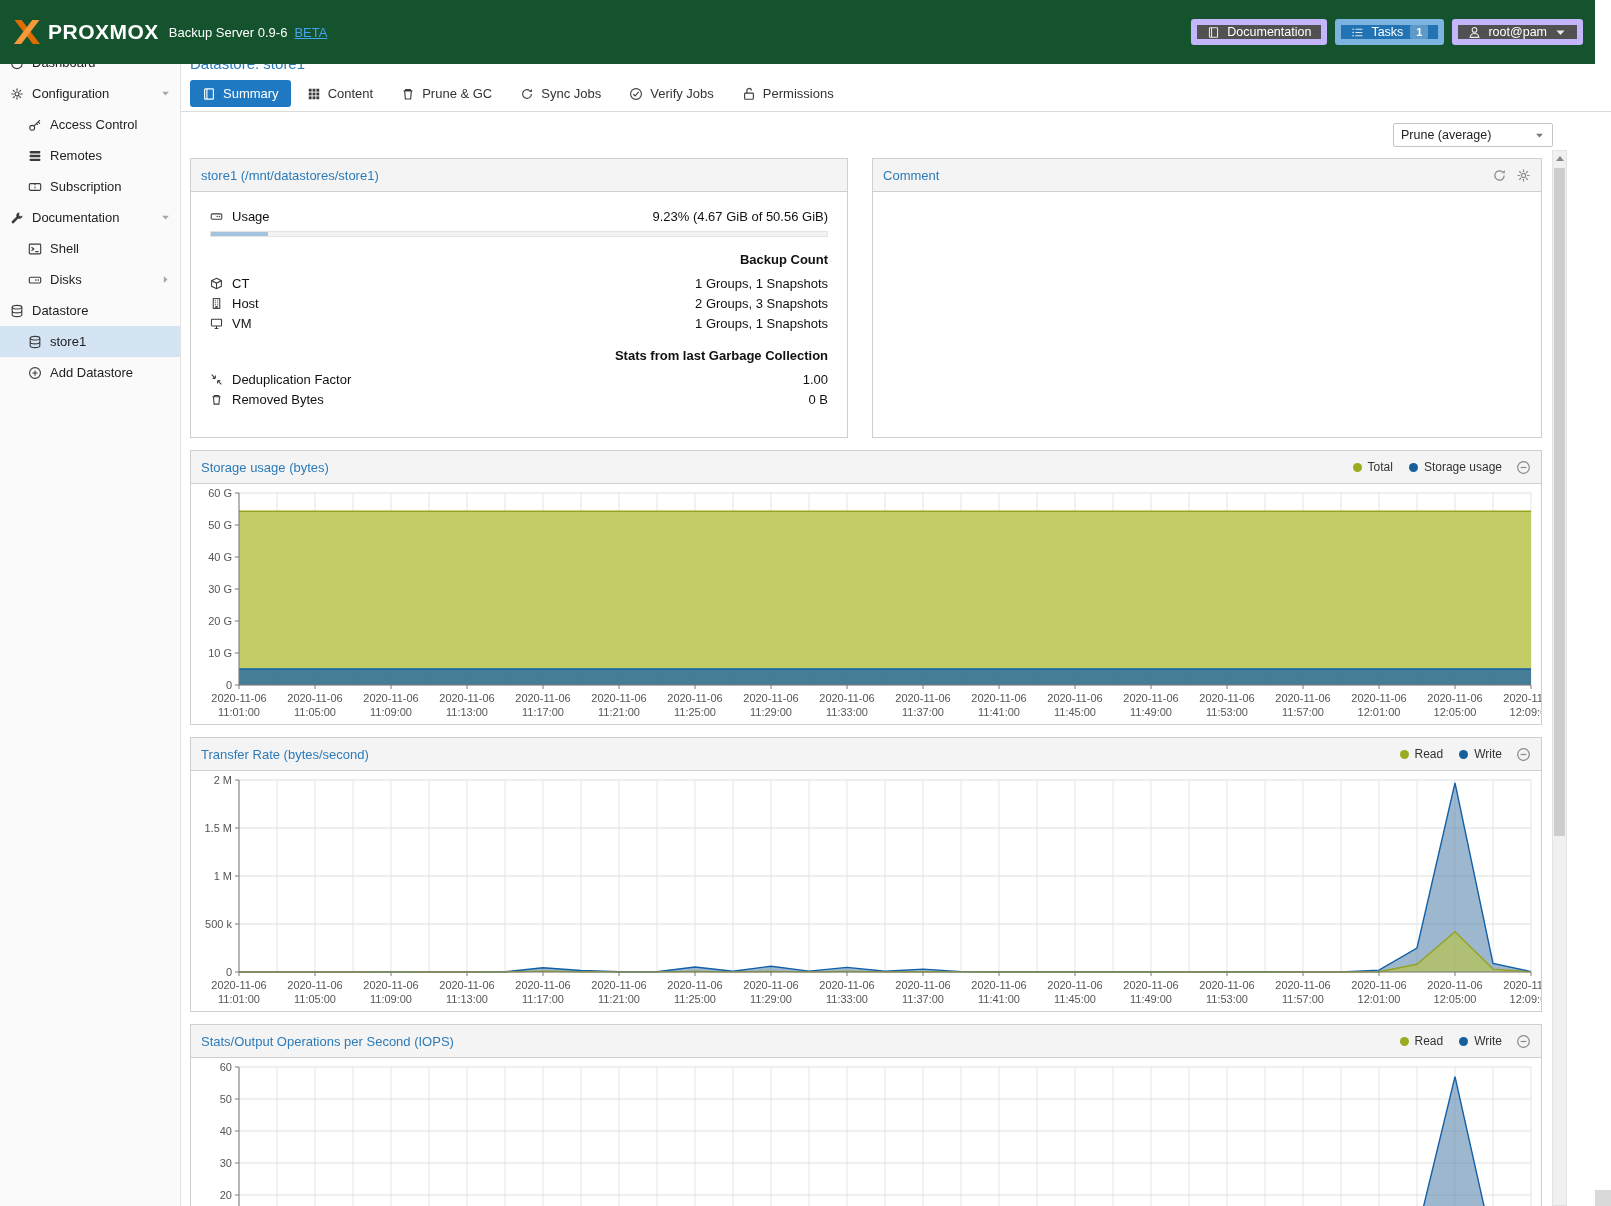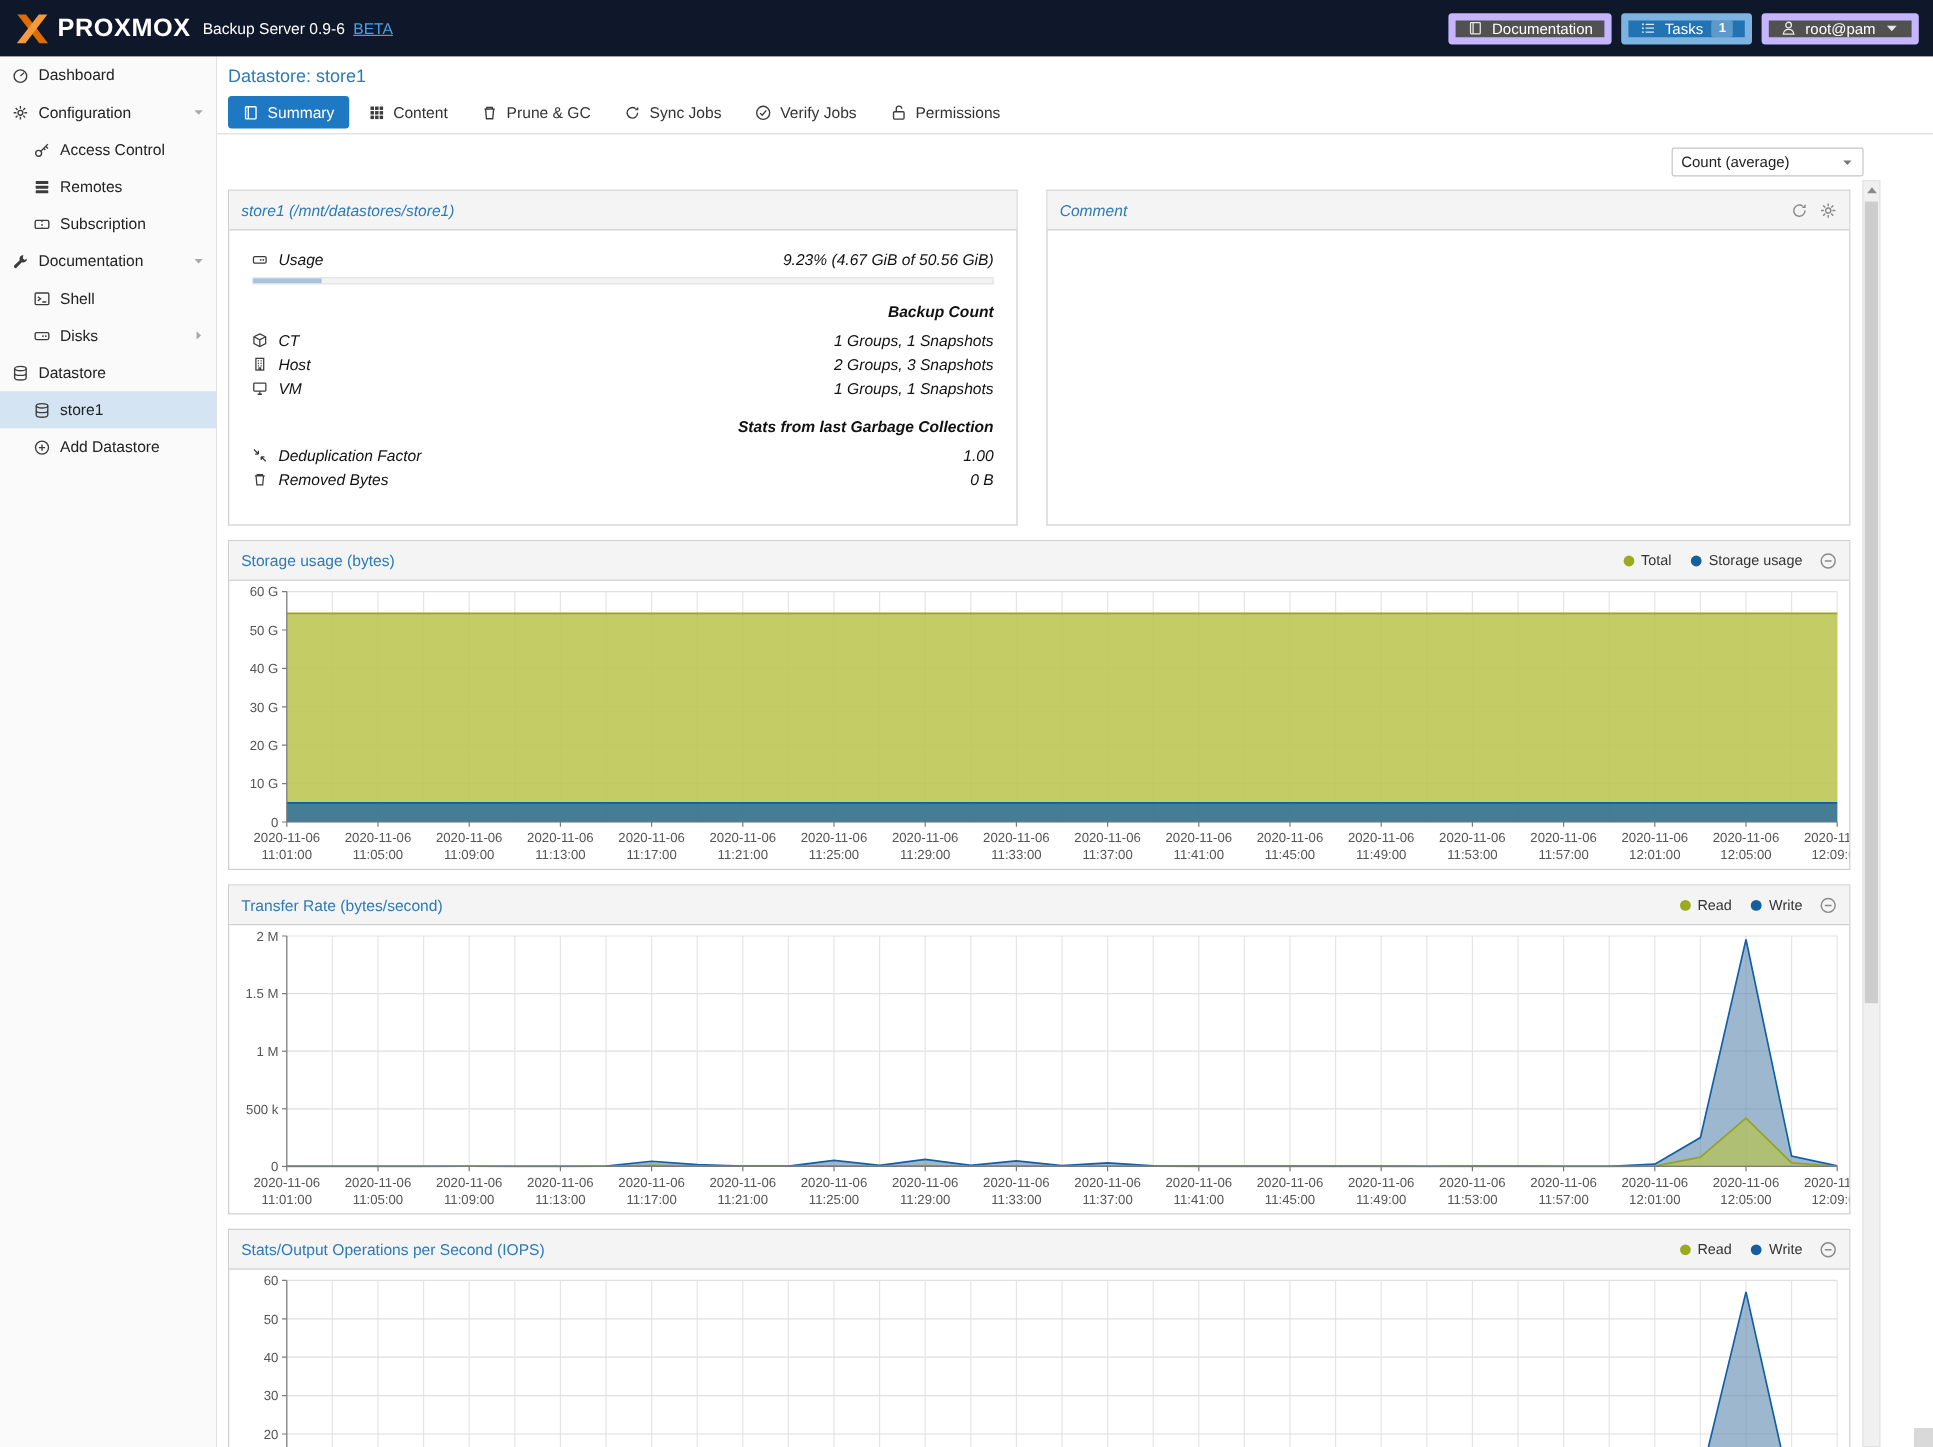--- a/index.html
+++ b/index.html
@@ -6,22 +6,22 @@
   html,body { margin:0; padding:0; }
   body {
     width:1611px; height:1206px; overflow:hidden; position:relative;
     background:#fff; font-family:"Liberation Sans", sans-serif; font-size:13px; color:#222;
   }
   .ic { width:14px; height:14px; display:inline-block; flex:none; }
   .ic svg { width:100%; height:100%; display:block; stroke-width:1.3; }
 
   
   .topbar {
-    position:absolute; top:0; left:0; right:0; height:47px;
-    background:#0f172a; display:flex; align-items:center; padding:0 12px; z-index:10;
+    position:absolute; top:0; left:0; right:16px; height:64px;
+    background:#14532d; display:flex; align-items:center; padding:0 12px; z-index:10;
   }
   .logo-x { width:30px; height:26px; margin-right:6px; }
   .brand { color:#fff; font-size:21px; font-weight:bold; letter-spacing:0.5px; }
   .tb-sub { color:#fff; font-size:13px; margin-left:10px; }
   .beta { color:#46a2e8; font-size:13px; margin-left:7px; text-decoration:underline; cursor:pointer; }
   .topbar-right { margin-left:auto; display:flex; gap:8px; align-items:center; }
   .tb-btn {
     height:26px; padding:0 10px; background:#515151; border:6px solid #c4b5fd; border-radius:3px;
     color:#fff; font-size:12.5px; display:flex; align-items:center; gap:7px; cursor:pointer;
   }
@@ -58,21 +58,21 @@
   .tab.active .ic { color:#fff; }
   .toolbar-row { position:relative; height:46px; }
   .range-select {
     position:absolute; right:58px; top:11px; width:160px; height:24px;
     border:1px solid #c5c5c5; border-radius:2px; background:#fff;
     display:flex; align-items:center; padding:0 7px; font-size:12.5px; color:#222; cursor:pointer;
   }
   .range-select .ic { margin-left:auto; width:11px; height:11px; color:#777; }
 
   .panels { position:absolute; top:111px; left:9px; width:1352px; }
-  .row2 { display:flex; gap:24px; margin-bottom:12px;font-style:italic; }
+  .row2 { display:flex; gap:24px; margin-bottom:12px; }
 
   .panel { border:1px solid #cfcfcf; background:#fff; }
   .p-head {
     height:33px; background:#f4f4f4; border-bottom:1px solid #cfcfcf;
     display:flex; align-items:center; padding:0 10px;
   }
   .p-title { color:#2c7bb8; font-size:13px; }
   .p-head .htools { margin-left:auto; display:flex; gap:9px; align-items:center; }
   .p-head .htools .ic { width:15px; height:15px; color:#8a8a8a; cursor:pointer; }
 
@@ -334,21 +334,21 @@
           <svg viewBox="0 0 16 16">
             <rect x="3" y="7" width="10" height="7" rx="1" fill="none" stroke="currentColor"></rect>
             <path d="M5.6 7V4.4a2.6 2.6 0 0 1 5.2-.3" fill="none" stroke="currentColor"></path>
           </svg>
         </span>
         <span>Permissions</span>
       </div>
     </div>
   <div class="toolbar-row">
     <div class="range-select">
-      <span>Count (average)</span>
+      <span>Prune (average)</span>
       <span class="ic">
           <svg viewBox="0 0 16 16">
             <path d="M3 5.5l5 5.5 5-5.5z" fill="currentColor"></path>
           </svg>
         </span>
     </div>
   </div>
 
   <div class="panels">
     <div class="row2">

